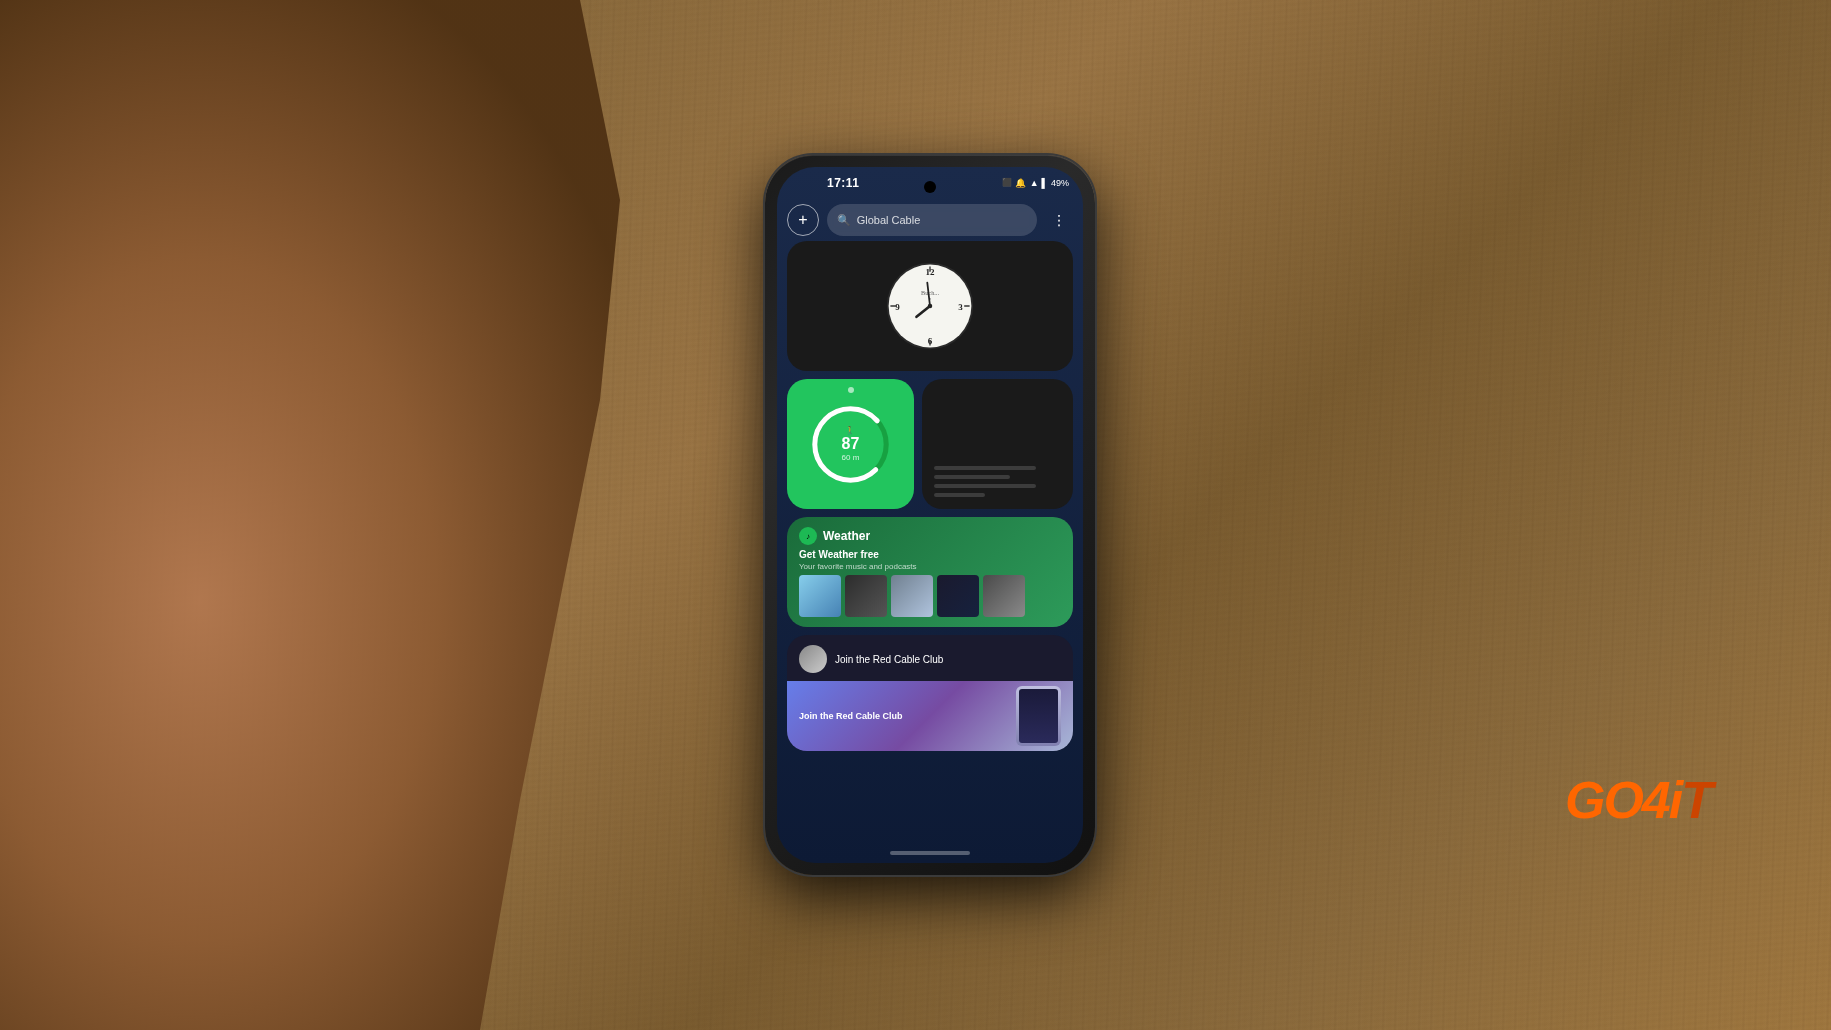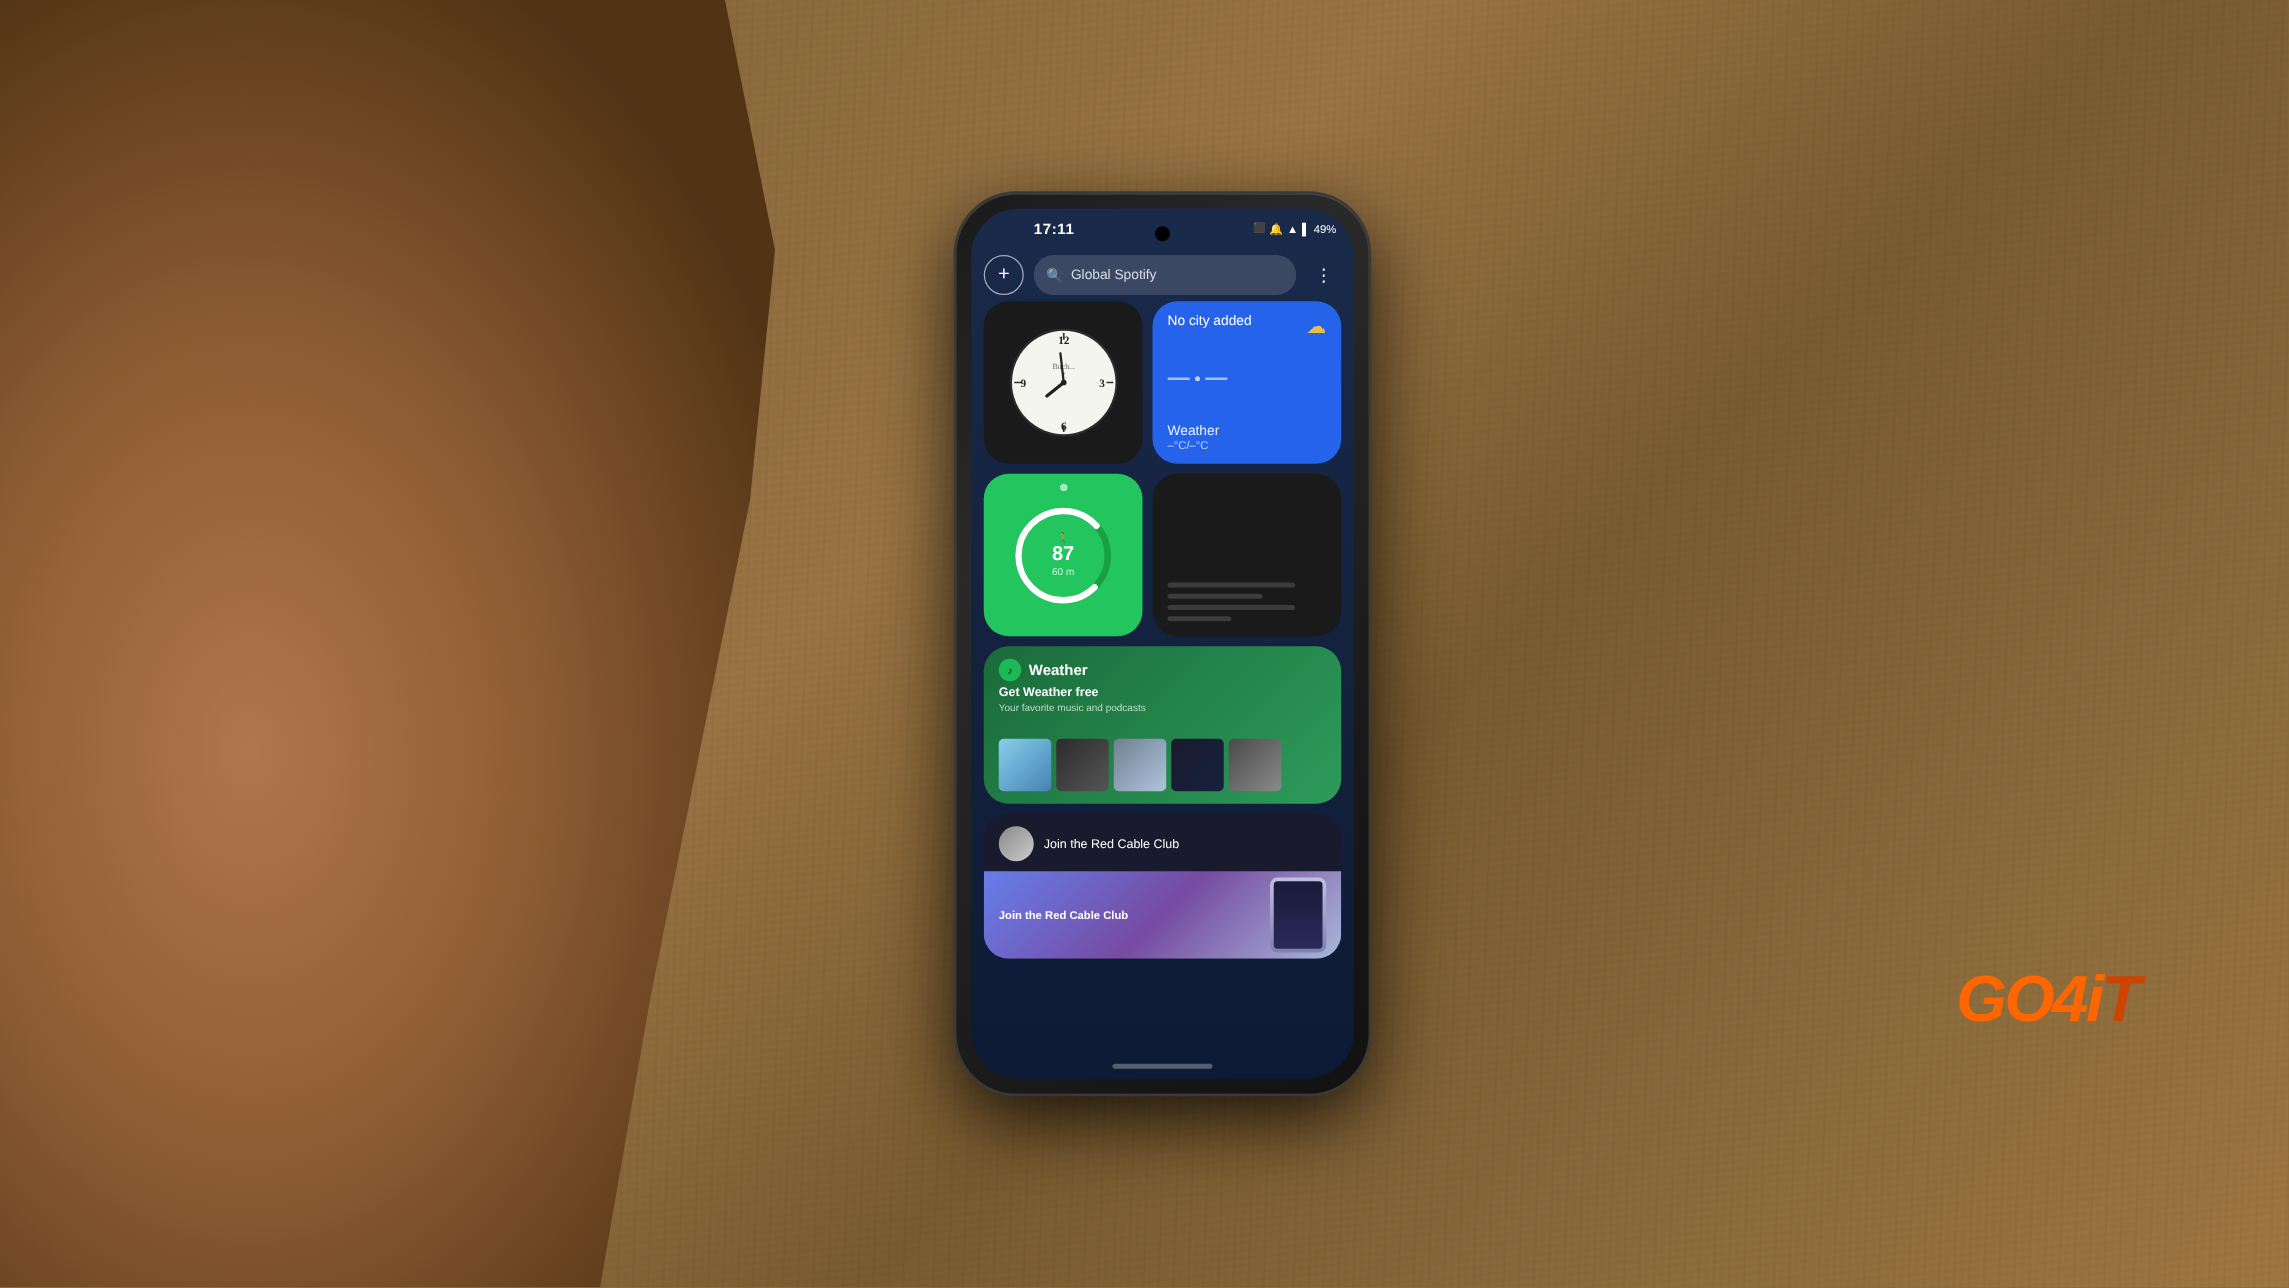--- a/index.html
+++ b/index.html
@@ -409,21 +409,21 @@
     .spotify-tagline {
       font-size: 10px;
       color: #fff;
       font-weight: 600;
       margin-bottom: 2px;
     }
 
     .spotify-sub {
       font-size: 8px;
       color: rgba(255,255,255,0.7);
-      margin-bottom: 20px;
+      margin-bottom: 4px;
     }
 
     .spotify-albums {
       display: flex;
       gap: 4px;
     }
 
     .album-thumb {
       width: 42px;
       height: 42px;
@@ -569,21 +569,21 @@
           <span class="battery-text">49%</span>
         </div>
       </div>
 
       <div class="top-bar">
         <div class="add-btn">
           <span>+</span>
         </div>
         <div class="search-bar">
           <span class="search-icon">🔍</span>
-          <span class="search-text">Global Spotify</span>
+          <span class="search-text">Global Cable</span>
         </div>
         <div class="more-btn">
           <span>⋮</span>
         </div>
       </div>
 
       <div class="widget-grid">
 
         <div class="widget-row">
 
@@ -610,35 +610,20 @@
 
                 <line x1="50" y1="50" x2="35" y2="62" stroke="#222" stroke-width="3" stroke-linecap="round"></line>
 
                 <line x1="50" y1="50" x2="47" y2="24" stroke="#222" stroke-width="2" stroke-linecap="round"></line>
 
                 <circle cx="50" cy="50" r="2.5" fill="#222"></circle>
               </svg>
             </div>
           </div>
 
-          <div class="weather-widget">
-            <div class="weather-top">
-              <span class="weather-title">No city added</span>
-              <span class="weather-cloud-icon">☁</span>
-            </div>
-            <div class="weather-temp-row">
-              <div class="weather-dash"></div>
-              <div class="weather-dot"></div>
-              <div class="weather-dash"></div>
-            </div>
-            <div>
-              <div class="weather-label">Weather</div>
-              <div class="weather-unit">–°C/–°C</div>
-            </div>
-          </div>
         </div>
 
         <div class="widget-row">
 
           <div class="steps-widget">
             <div class="steps-dot"></div>
             <div class="steps-ring">
               <svg viewBox="0 0 100 100" width="100%" height="100%">
                 <circle cx="50" cy="50" r="42" fill="none" stroke="rgba(0,80,0,0.3)" stroke-width="6"></circle>
                 <circle cx="50" cy="50" r="42" fill="none" stroke="#fff" stroke-width="6" stroke-dasharray="200 264" stroke-dashoffset="-33" stroke-linecap="round"></circle>

